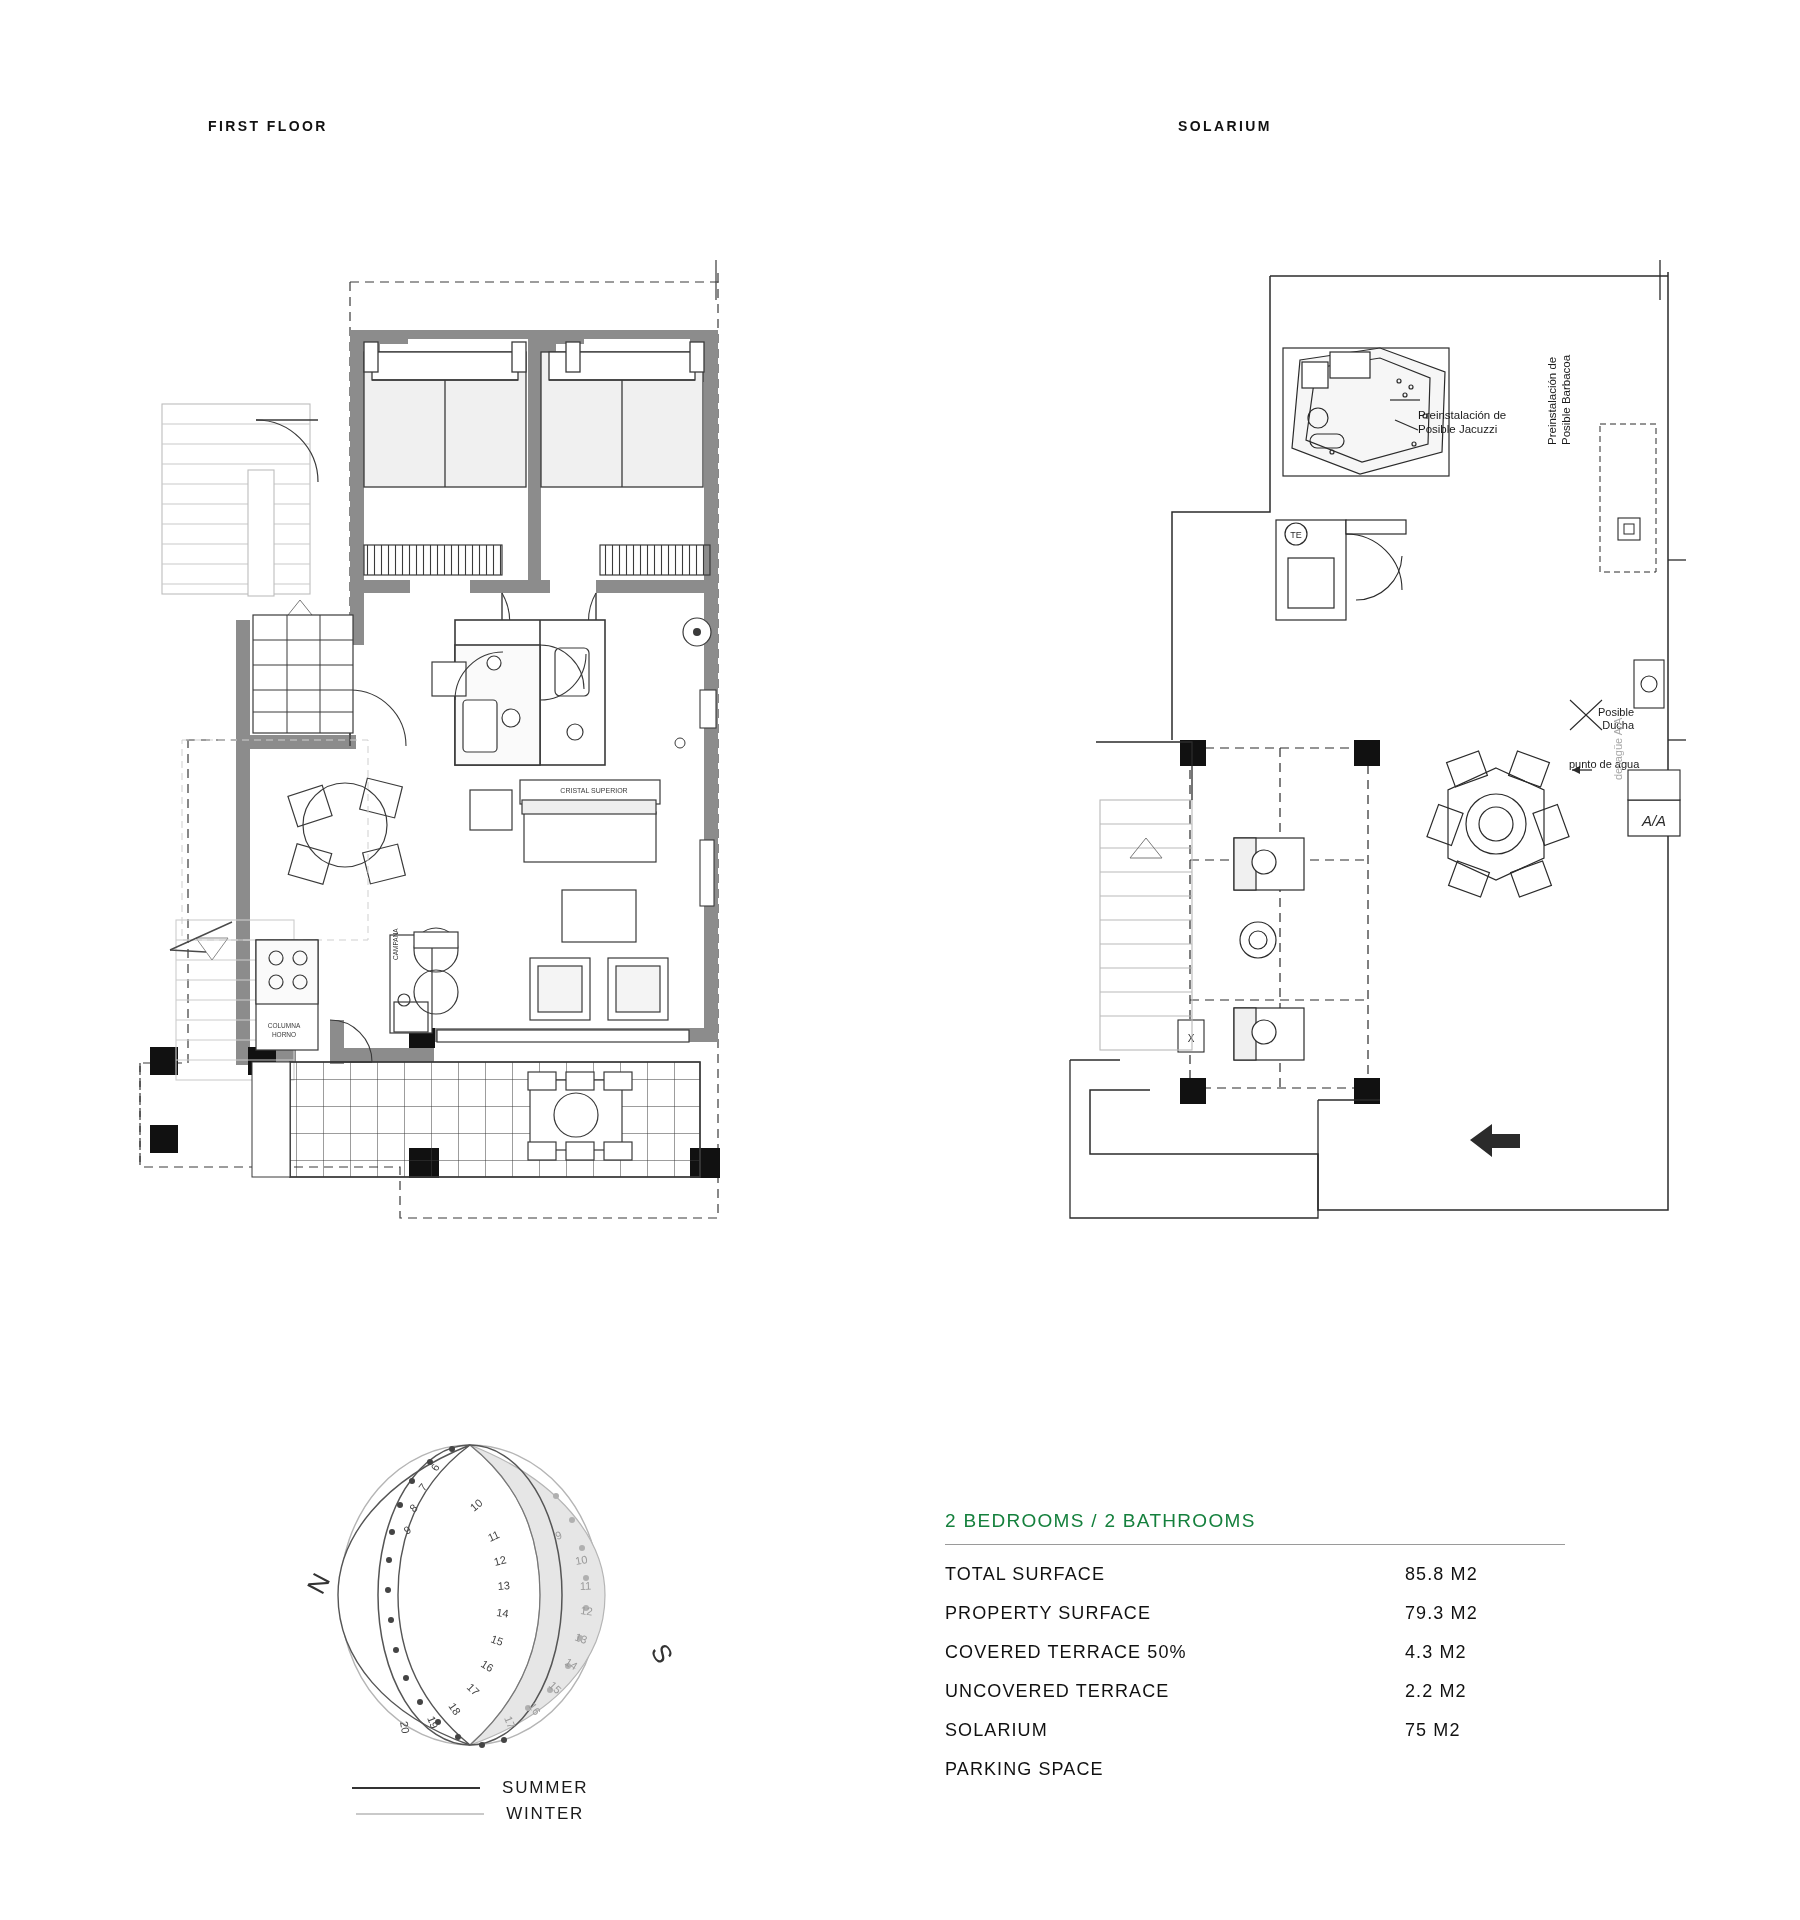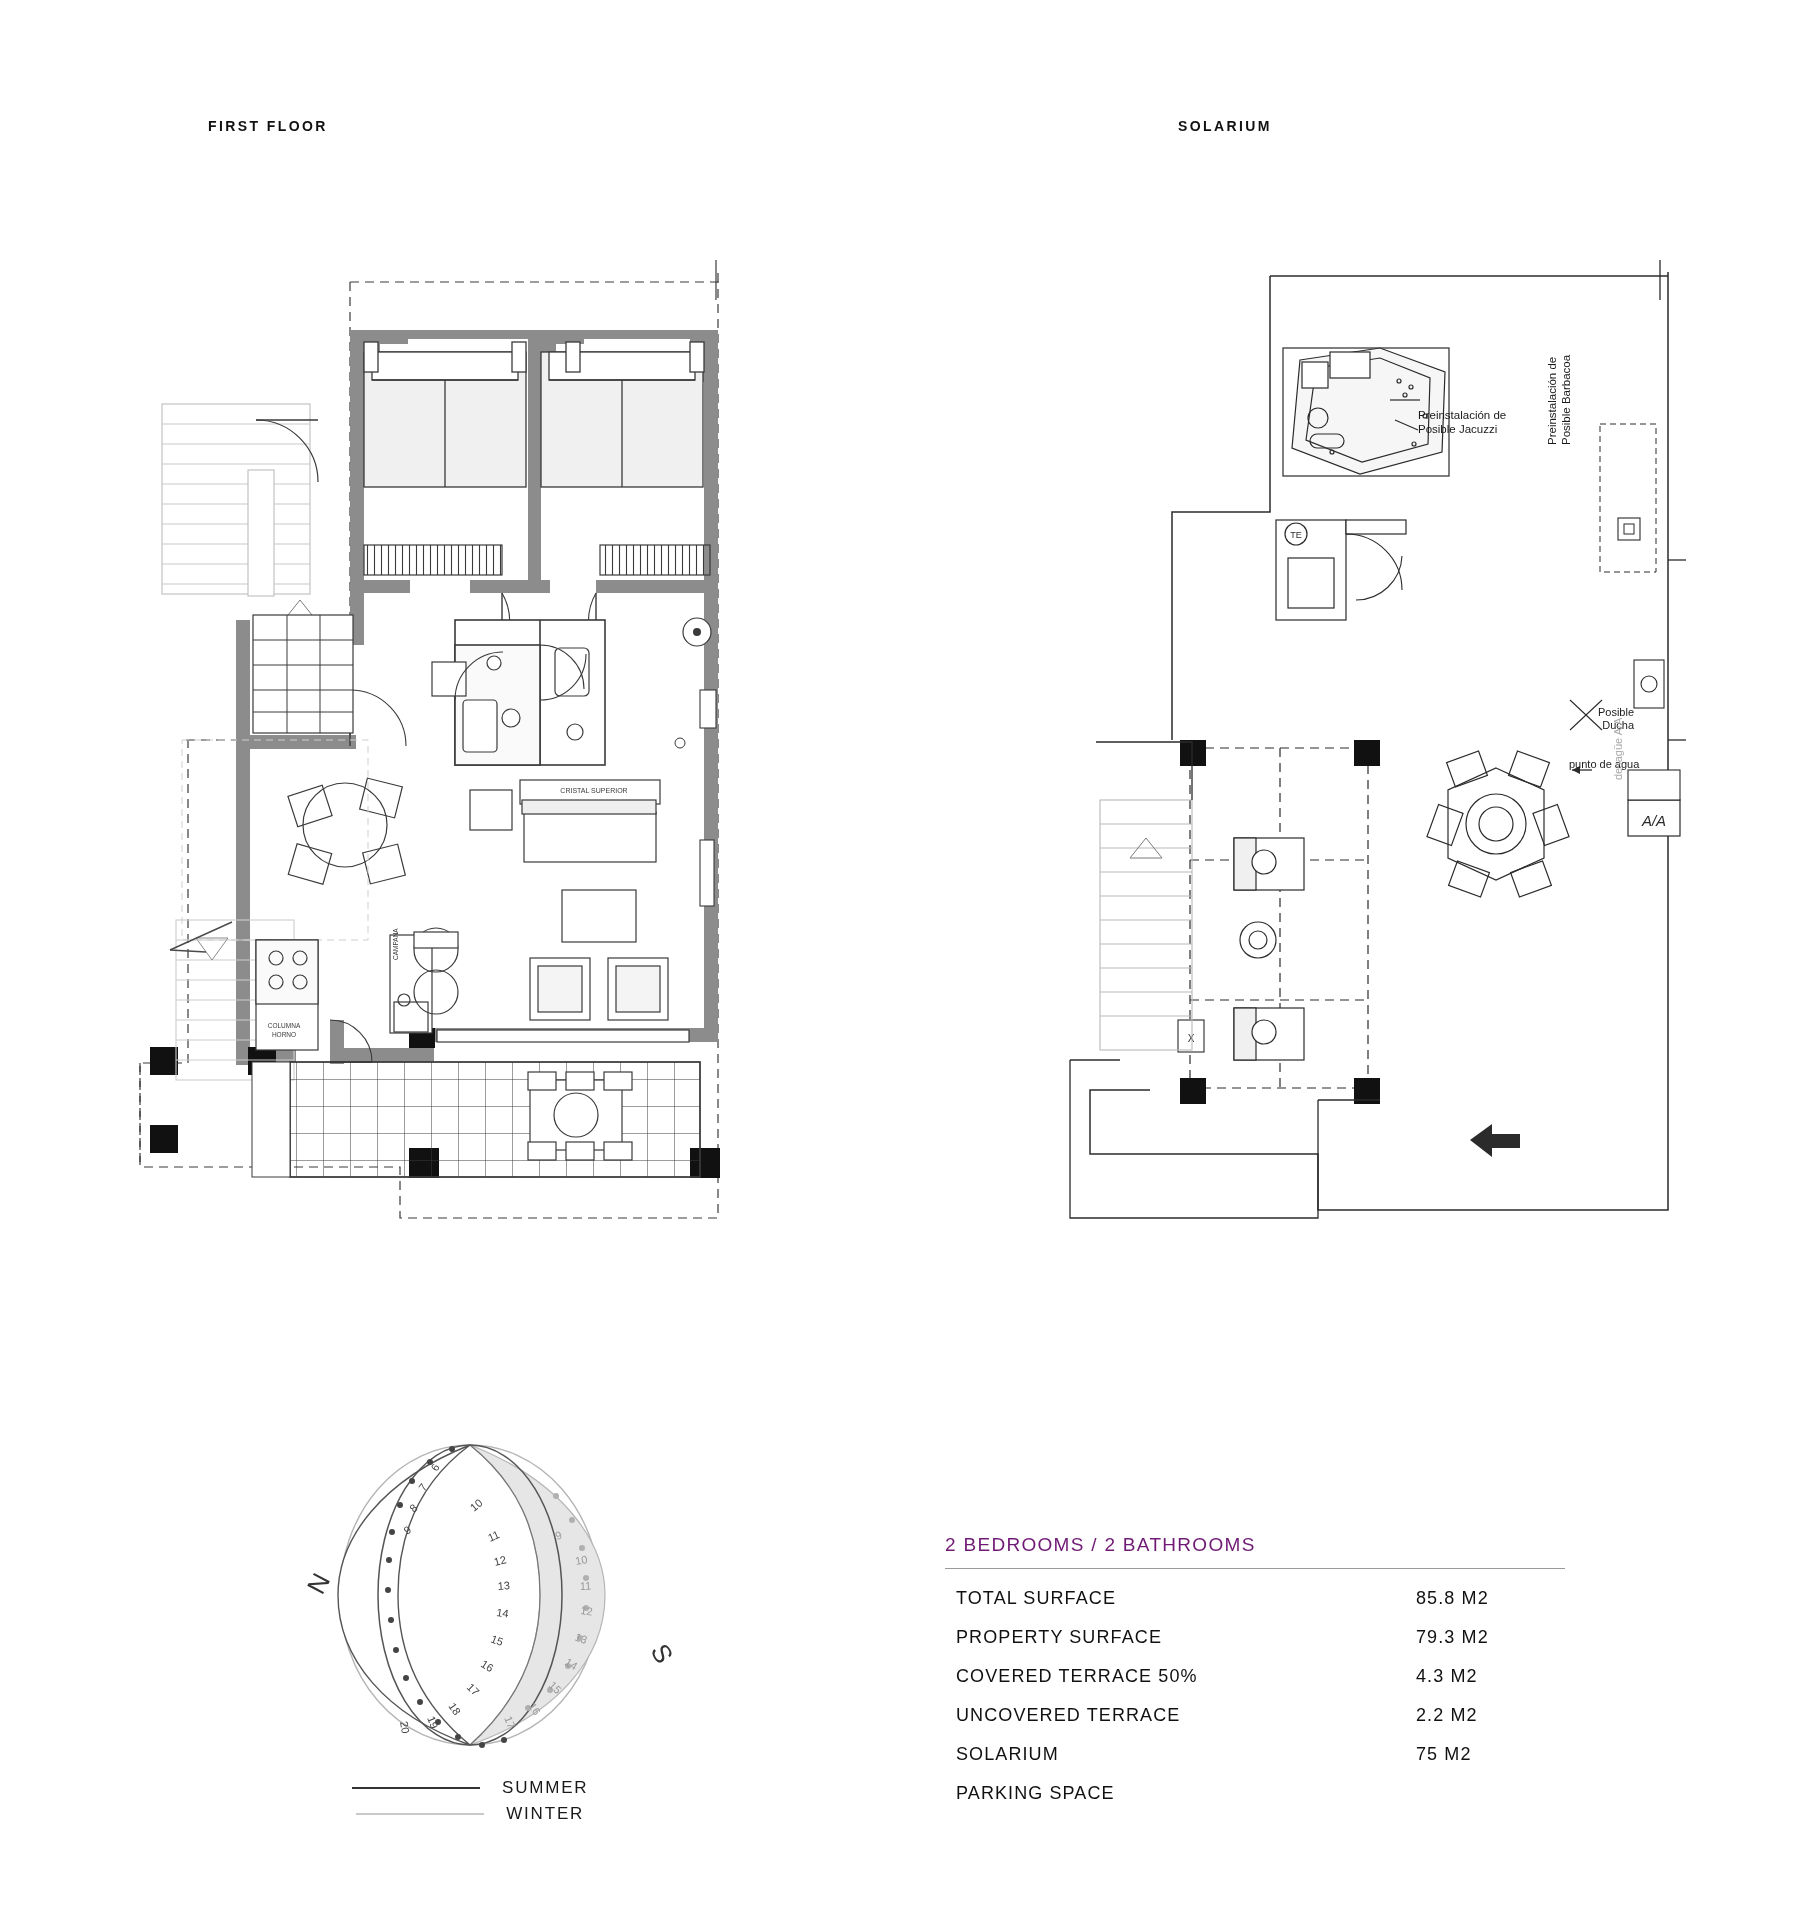--- a/index.html
+++ b/index.html
@@ -36,36 +36,34 @@
   .specs {
     position: absolute;
     left: 945px;
     top: 1510px;
     width: 620px;
   }
   .specs-heading {
     font-size: 19px;
     letter-spacing: 1.3px;
     padding-bottom: 12px;
-    color: #701a75;
-    margin-top: 24px;
+    color: #15803d;
   }
   .specs-rule {
     border-bottom: 1px solid #9a9a9a;
     width: 100%;
     margin-bottom: 10px;
   }
   .spec-row {
     display: flex;
     align-items: baseline;
     font-size: 18px;
     letter-spacing: 1.1px;
     padding: 9px 0;
     color: #111;
-    margin-left: 11px;
   }
   .spec-label { width: 460px; }
   .spec-value { }
 
   
   .legend {
     position: absolute;
     left: 352px;
     top: 1775px;
     font-size: 17px;

